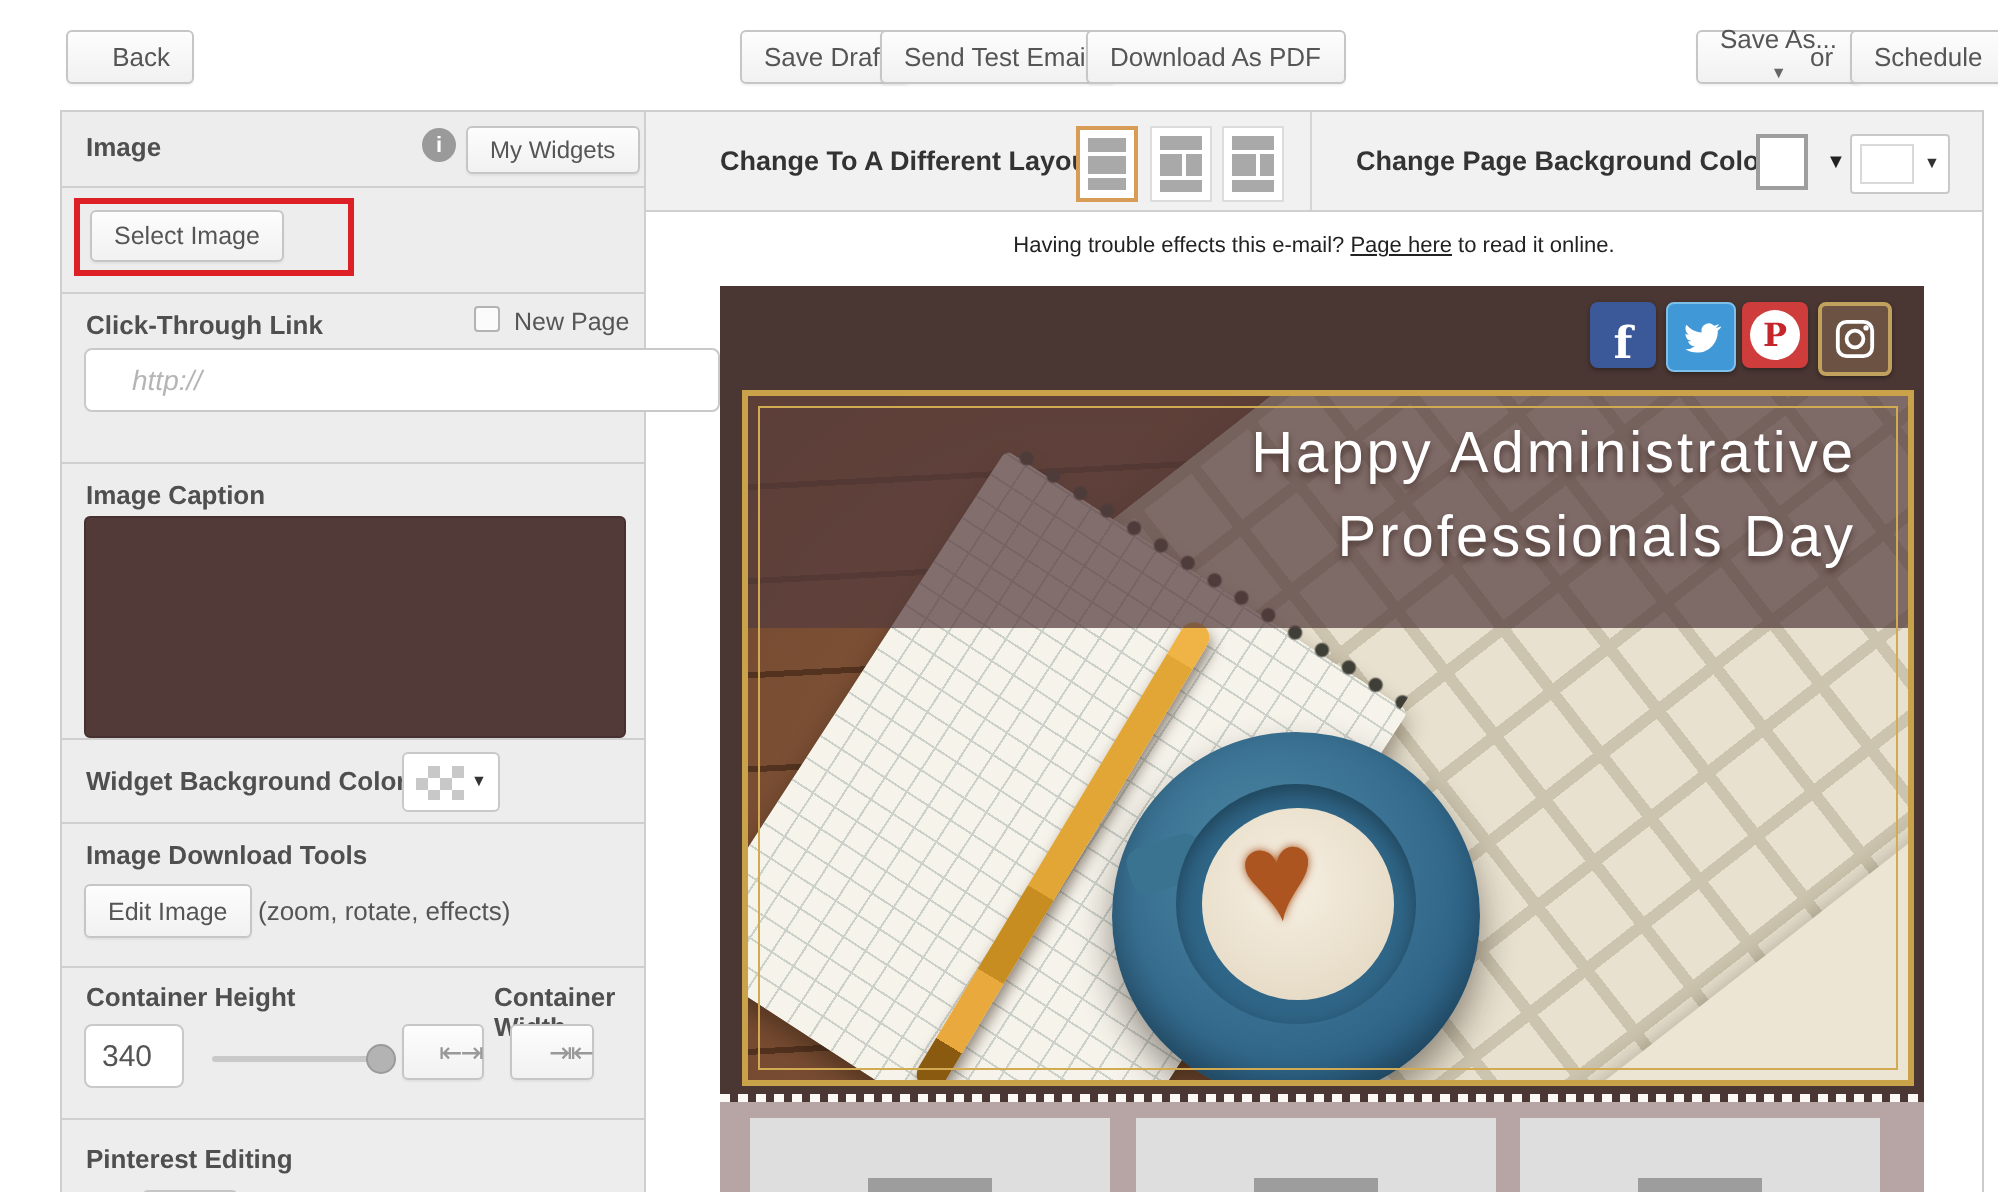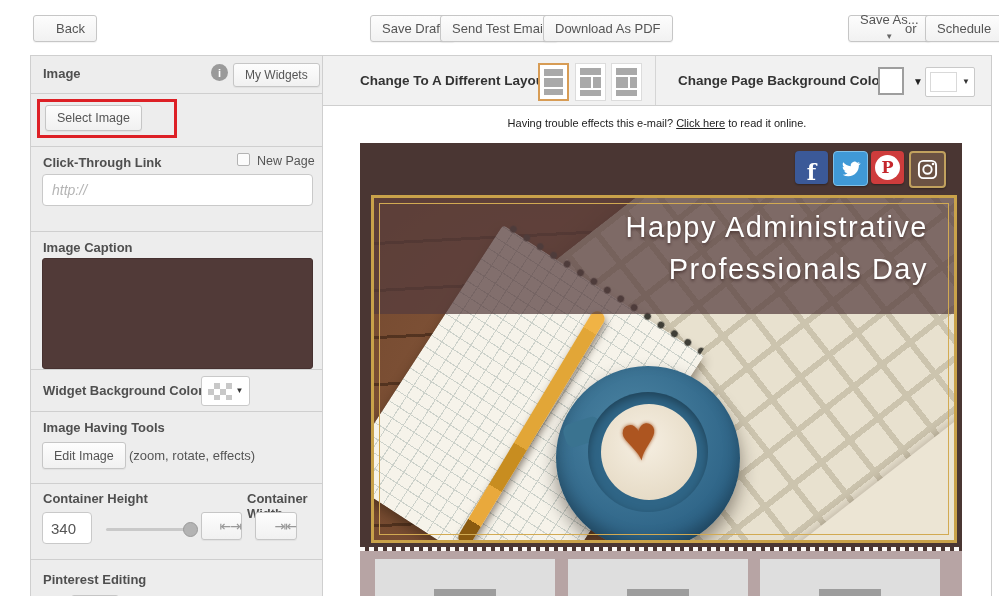--- a/index.html
+++ b/index.html
@@ -124,39 +124,39 @@
         <button class="btn" style="left:5px;top:3px;height:26px;font-size:12.5px;">
             <span>Select Image</span>
           </button>
       </div>
     </div>
 
     <div class="sec" style="top:90px;height:73px;">
       <span class="label abs" style="left:12px;top:8px;">Click-Through Link</span>
       <span class="abs" style="left:206px;top:6px;width:13px;height:13px;border:1px solid #b3b3b3;background:#fbfbfb;border-radius:2px;cursor:pointer;"></span>
       <span class="abs" style="left:226px;top:7px;font-size:12.5px;color:#555;">New Page</span>
-      <input class="abs" type="text" style="left: 11px; top: 27px; width: 271px; height: 32px; border: 1px solid rgb(201, 201, 201); border-radius: 4px; padding: 0px 9px; font-size: 14px; color: rgb(85, 85, 85); background: rgb(255, 255, 255);" placeholder="http://">
+      <input class="abs" type="text" style="left: 11px; top: 27px; width: 318px; height: 32px; border: 1px solid rgb(201, 201, 201); border-radius: 4px; padding: 0px 23px; font-size: 14px; color: rgb(85, 85, 85); background: rgb(255, 255, 255);" placeholder="http://">
     </div>
 
     <div class="sec" style="top:163px;height:150px;margin-top:12px;">
       <span class="label abs" style="left:12px;top:8px;">Image Caption</span>
       <textarea class="abs" style="left: 11px; top: 26px; width: 271px; height: 111px; background: rgb(81, 58, 56); border: 1px solid rgb(70, 49, 48); border-radius: 3px; resize: none; color: rgb(255, 255, 255);"></textarea>
     </div>
 
     <div class="sec" style="top:313px;height:42px;">
       <span class="label abs" style="left:12px;top:13px;">Widget Background Color</span>
       <span class="abs" style="left:170px;top:6px;width:49px;height:30px;background:#fff;border:1px solid #c9c9c9;border-radius:3px;
                    display:flex;align-items:center;justify-content:center;gap:4px;cursor:pointer;">
         <span class="checker" style="width:24px;height:17px;display:inline-block;"></span>
         <span class="caret" style="color:#333;">▼</span>
       </span>
     </div>
 
     <div class="sec" style="top:355px;height:72px;">
-      <span class="label abs" style="left:12px;top:8px;">Image Having Tools</span>
+      <span class="label abs" style="left:12px;top:8px;">Image Download Tools</span>
       <button class="btn" style="left:11px;top:30px;font-size:12.5px;">
           <span>Edit Image</span>
         </button>
       <span class="abs" style="left:98px;top:36px;font-size:13px;color:#555;">(zoom, rotate, effects)</span>
     </div>
 
     <div class="sec" style="top:427px;height:76px;">
       <span class="label abs" style="left:12px;top:7px;">Container Height</span>
       <span class="label abs" style="left:172px;top:7px;margin-left:44px;">Container Width</span>
       <input class="abs" type="text" style="left: 11px; top: 28px; width: 50px; height: 32px; border: 1px solid rgb(201, 201, 201); border-radius: 4px; padding: 0px 8px; font-size: 15px; color: rgb(85, 85, 85); background: rgb(255, 255, 255);" value="340">
@@ -210,21 +210,21 @@
                  display:flex;align-items:center;justify-content:center;gap:5px;cursor:pointer;">
       <span style="width:25px;height:18px;background:#fff;border:1px solid #d9d9d9;display:inline-block;"></span>
       <span class="caret" style="color:#333;">▼</span>
     </span>
   </div>
 
   <div class="abs" style="left:991px;top:55px;width:1px;height:541px;background:#ccc;"></div>
 
   <div class="abs" style="left:323px;top:117px;width:668px;text-align:center;font-size:11px;color:#222;">
     <span>Having trouble effects this e-mail?</span>
-    <a style="color:#222;text-decoration:underline;cursor:pointer;">Click here</a>
+    <a style="color:#222;text-decoration:underline;cursor:pointer;">Page here</a>
     <span>to read it online.</span>
   </div>
 
   <div class="email">
 
     <div class="sicon" style="left:435px;background:#3b5998;">
       <span style="color:#fff;font-size:22px;font-weight:bold;margin-top:8px;font-family:'DejaVu Serif',serif;">f</span>
     </div>
     <div class="sicon" style="left:473px;background:#4099d6;border:1px solid #7fc0e8;">
       <svg width="20" height="18" viewBox="0 0 24 24">

